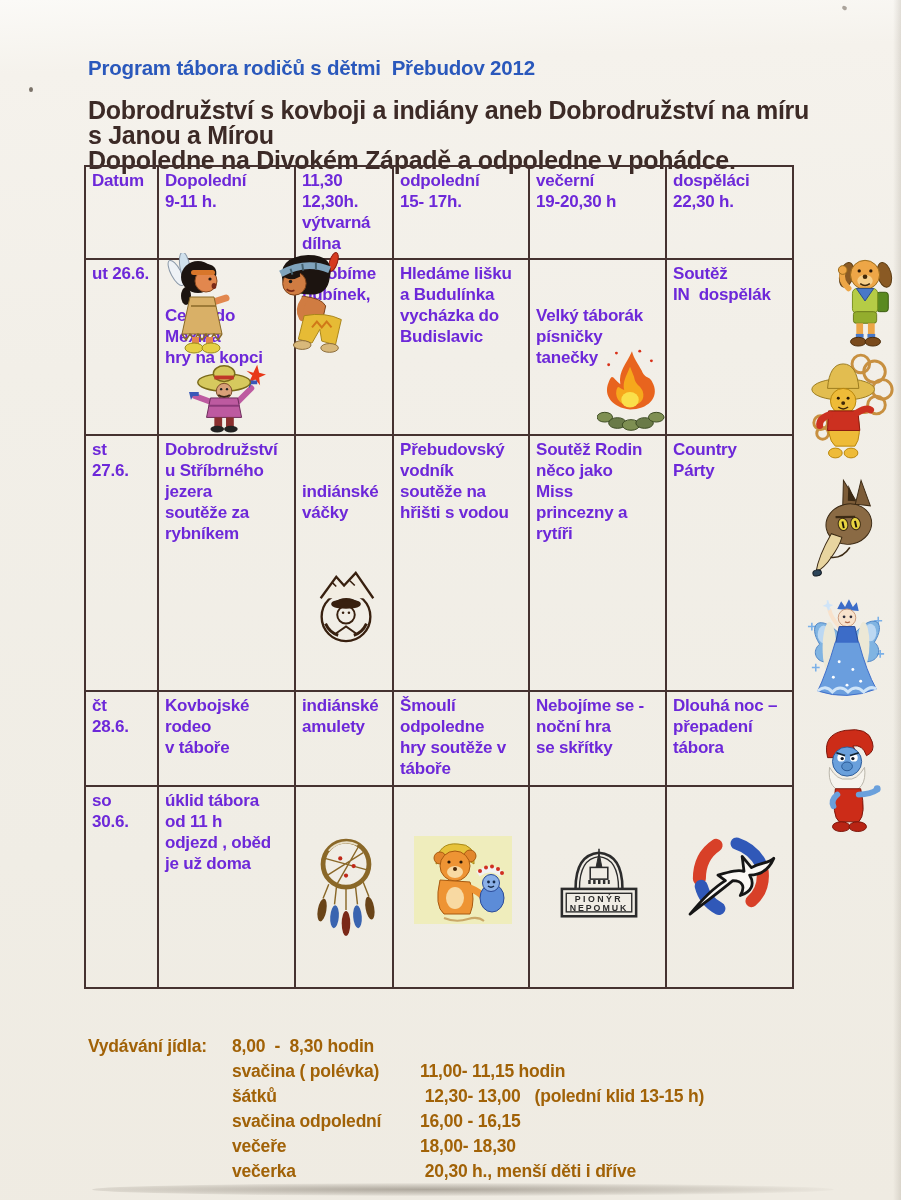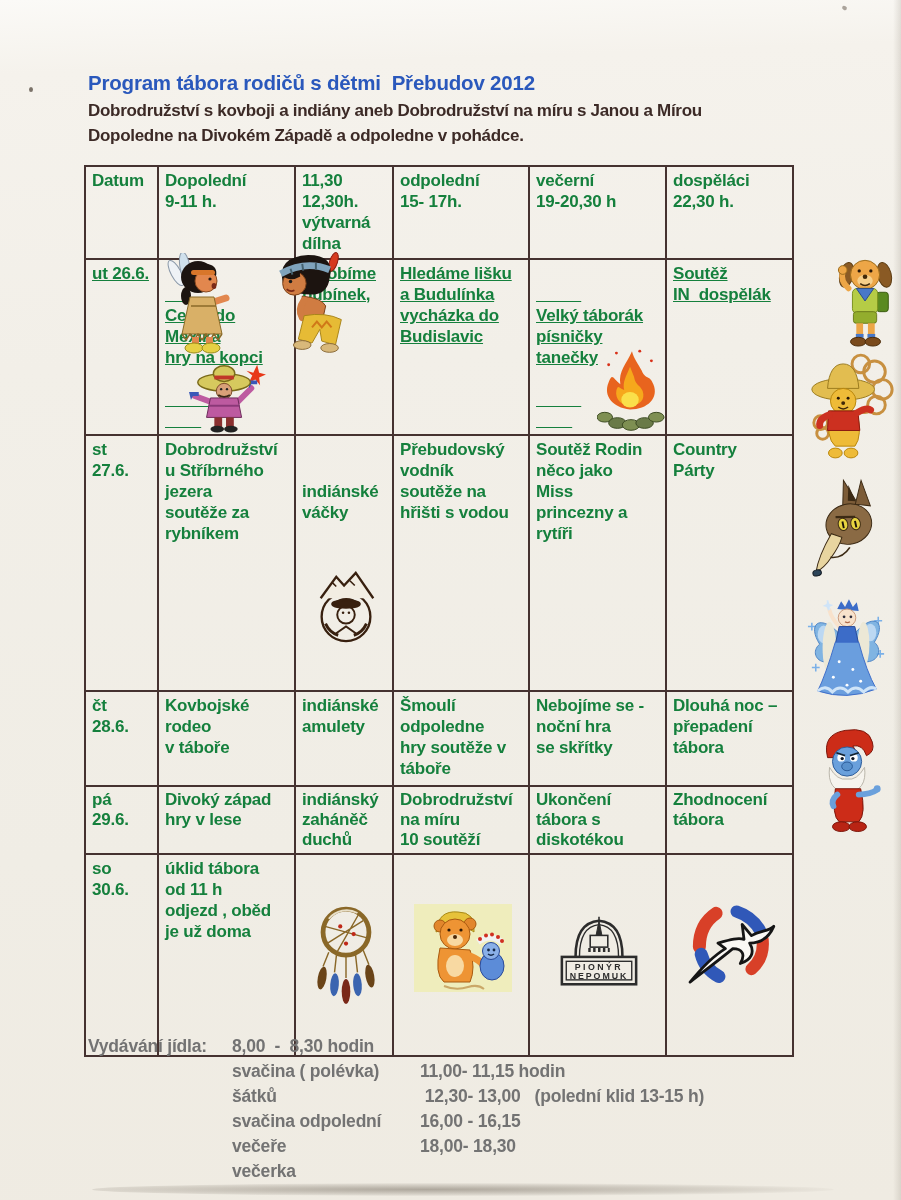--- a/index.html
+++ b/index.html
@@ -3,63 +3,63 @@
 <meta charset="utf-8">
 <style>
   html,body{margin:0;padding:0;}
   body{
     width:901px;height:1200px;position:relative;overflow:hidden;
     font-family:"Liberation Sans",sans-serif;
     background:linear-gradient(178deg,#fbfaf7 0%,#f5f2ec 6%,#f2efe8 30%,#f0ede5 70%,#efebe2 100%);
   }
   .page{position:absolute;inset:0;}
   .title{
-    position:absolute;left:88px;top:71px;width:720px;
+    position:absolute;left:88px;top:56px;width:720px;
     font-size:20.5px;font-weight:700;color:#2a58bc;letter-spacing:-0.2px;
     white-space:pre-wrap;
   }
   .subtitle{
     position:absolute;left:88px;top:98px;width:740px;
-    font-size:17px;font-weight:700;color:#3c2a26;line-height:25px;letter-spacing:-0.3px;
+    font-size:25px;font-weight:700;color:#3c2a26;line-height:25px;letter-spacing:-0.3px;
     white-space:pre-wrap;
   }
   .table-wrap{position:absolute;left:84px;top:165px;width:708px;}
   table.sched{
     border-collapse:collapse;table-layout:fixed;width:708px;
     background:transparent;
   }
   table.sched td{
     border:2px solid #453230;
     vertical-align:top;
     padding:3px 3px 3px 6px;
-    font-size:17px;font-weight:700;color:#15803d;line-height:21px;
+    font-size:17px;font-weight:700;color:#6d28d9;line-height:21px;
     white-space:pre-wrap;overflow:visible;
     letter-spacing:-0.2px;
   }
   table.sched{border:1px solid #453230;}
   tr.r0 td{height:85px;}
   tr.r1 td{height:110px;}
   tr.r2 td{height:107px;}
-  tr.r3 td{height:111px;text-decoration:underline;}
+  tr.r3 td{height:111px;}
   tr.r4 td{height:153px;}
   tr.r5 td{height:87px;border-radius:27px;}
   tr.r6 td{height:60px;line-height:20px;}
   tr.r7 td{height:135px;}
   td.pt52{padding-top:52px;}
   td.rel{position:relative;}
   .center-img{display:block;margin:4px auto 0;}
   
   .ov{position:absolute;z-index:3;}
   .girl-pos{left:80px;top:88px;}
   .boy-pos{left:185px;top:84px;}
   .bandit-pos{position:absolute;left:26px;bottom:1px;}
   .fire-pos{position:absolute;right:0px;bottom:1px;}
   .margin-art{position:absolute;z-index:2;}
   .meals{position:absolute;left:88px;top:1034px;width:740px;}
-  .meal-line{display:flex;font-size:17.5px;font-weight:700;color:#737373;line-height:25px;letter-spacing:-0.2px;}
+  .meal-line{display:flex;font-size:17.5px;font-weight:700;color:#a16207;line-height:25px;letter-spacing:-0.2px;}
   .m-label{width:144px;white-space:pre;}
   .m-name{width:188px;white-space:pre;}
   .m-time{flex:1;white-space:pre;}
   .speck{position:absolute;left:29px;top:87px;width:4px;height:5px;background:#5c5248;border-radius:50%;opacity:.8;}
   .speck2{position:absolute;left:842px;top:6px;width:5px;height:4px;background:#8a8278;border-radius:50%;transform:rotate(30deg);opacity:.7;}
   .scan-bottom{
     position:absolute;left:92px;top:1183px;width:742px;height:13px;border-radius:50%;
     background:radial-gradient(ellipse at 45% 50%, rgba(95,85,72,.45), rgba(95,85,72,.15) 55%, rgba(95,85,72,0) 75%);
   }
   .edge-shadow{position:absolute;right:0;top:0;width:8px;height:1200px;
@@ -211,37 +211,20 @@
 odpoledne
 hry soutěže v
 táboře</td>
         <td>Nebojíme se -
 noční hra
 se skřítky</td>
         <td>Dlouhá noc –
 přepadení
 tábora</td>
       </tr>
-      <tr class="r6">
-        <td class="day">pá
-29.6.</td>
-        <td>Divoký západ
-hry v lese</td>
-        <td>indiánský
-zaháněč
-duchů</td>
-        <td>Dobrodružství
-na míru
-10 soutěží</td>
-        <td>Ukončení
-tábora s
-diskotékou</td>
-        <td>Zhodnocení
-tábora</td>
-      </tr>
       <tr class="r7">
         <td class="day">so
 30.6.</td>
         <td>úklid tábora
 od 11 h
 odjezd , oběd
 je už doma</td>
         <td>
           <svg class="center-img" width="88" height="106" viewBox="0 0 92 108">
             <circle cx="46" cy="28" r="24" fill="none" stroke="#8a6828" stroke-width="5"></circle>
@@ -488,17 +471,18 @@
       <span class="m-time">16,00 - 16,15</span>
     </div>
     <div class="meal-line">
       <span class="m-label"></span>
       <span class="m-name">večeře</span>
       <span class="m-time">18,00- 18,30</span>
     </div>
     <div class="meal-line">
       <span class="m-label"></span>
       <span class="m-name">večerka</span>
+      <span class="m-time"> 20,30 h., menší děti i dříve</span>
     </div>
   </div>
 
   <div class="scan-bottom"></div>
 </div>
 
 </body></html>

